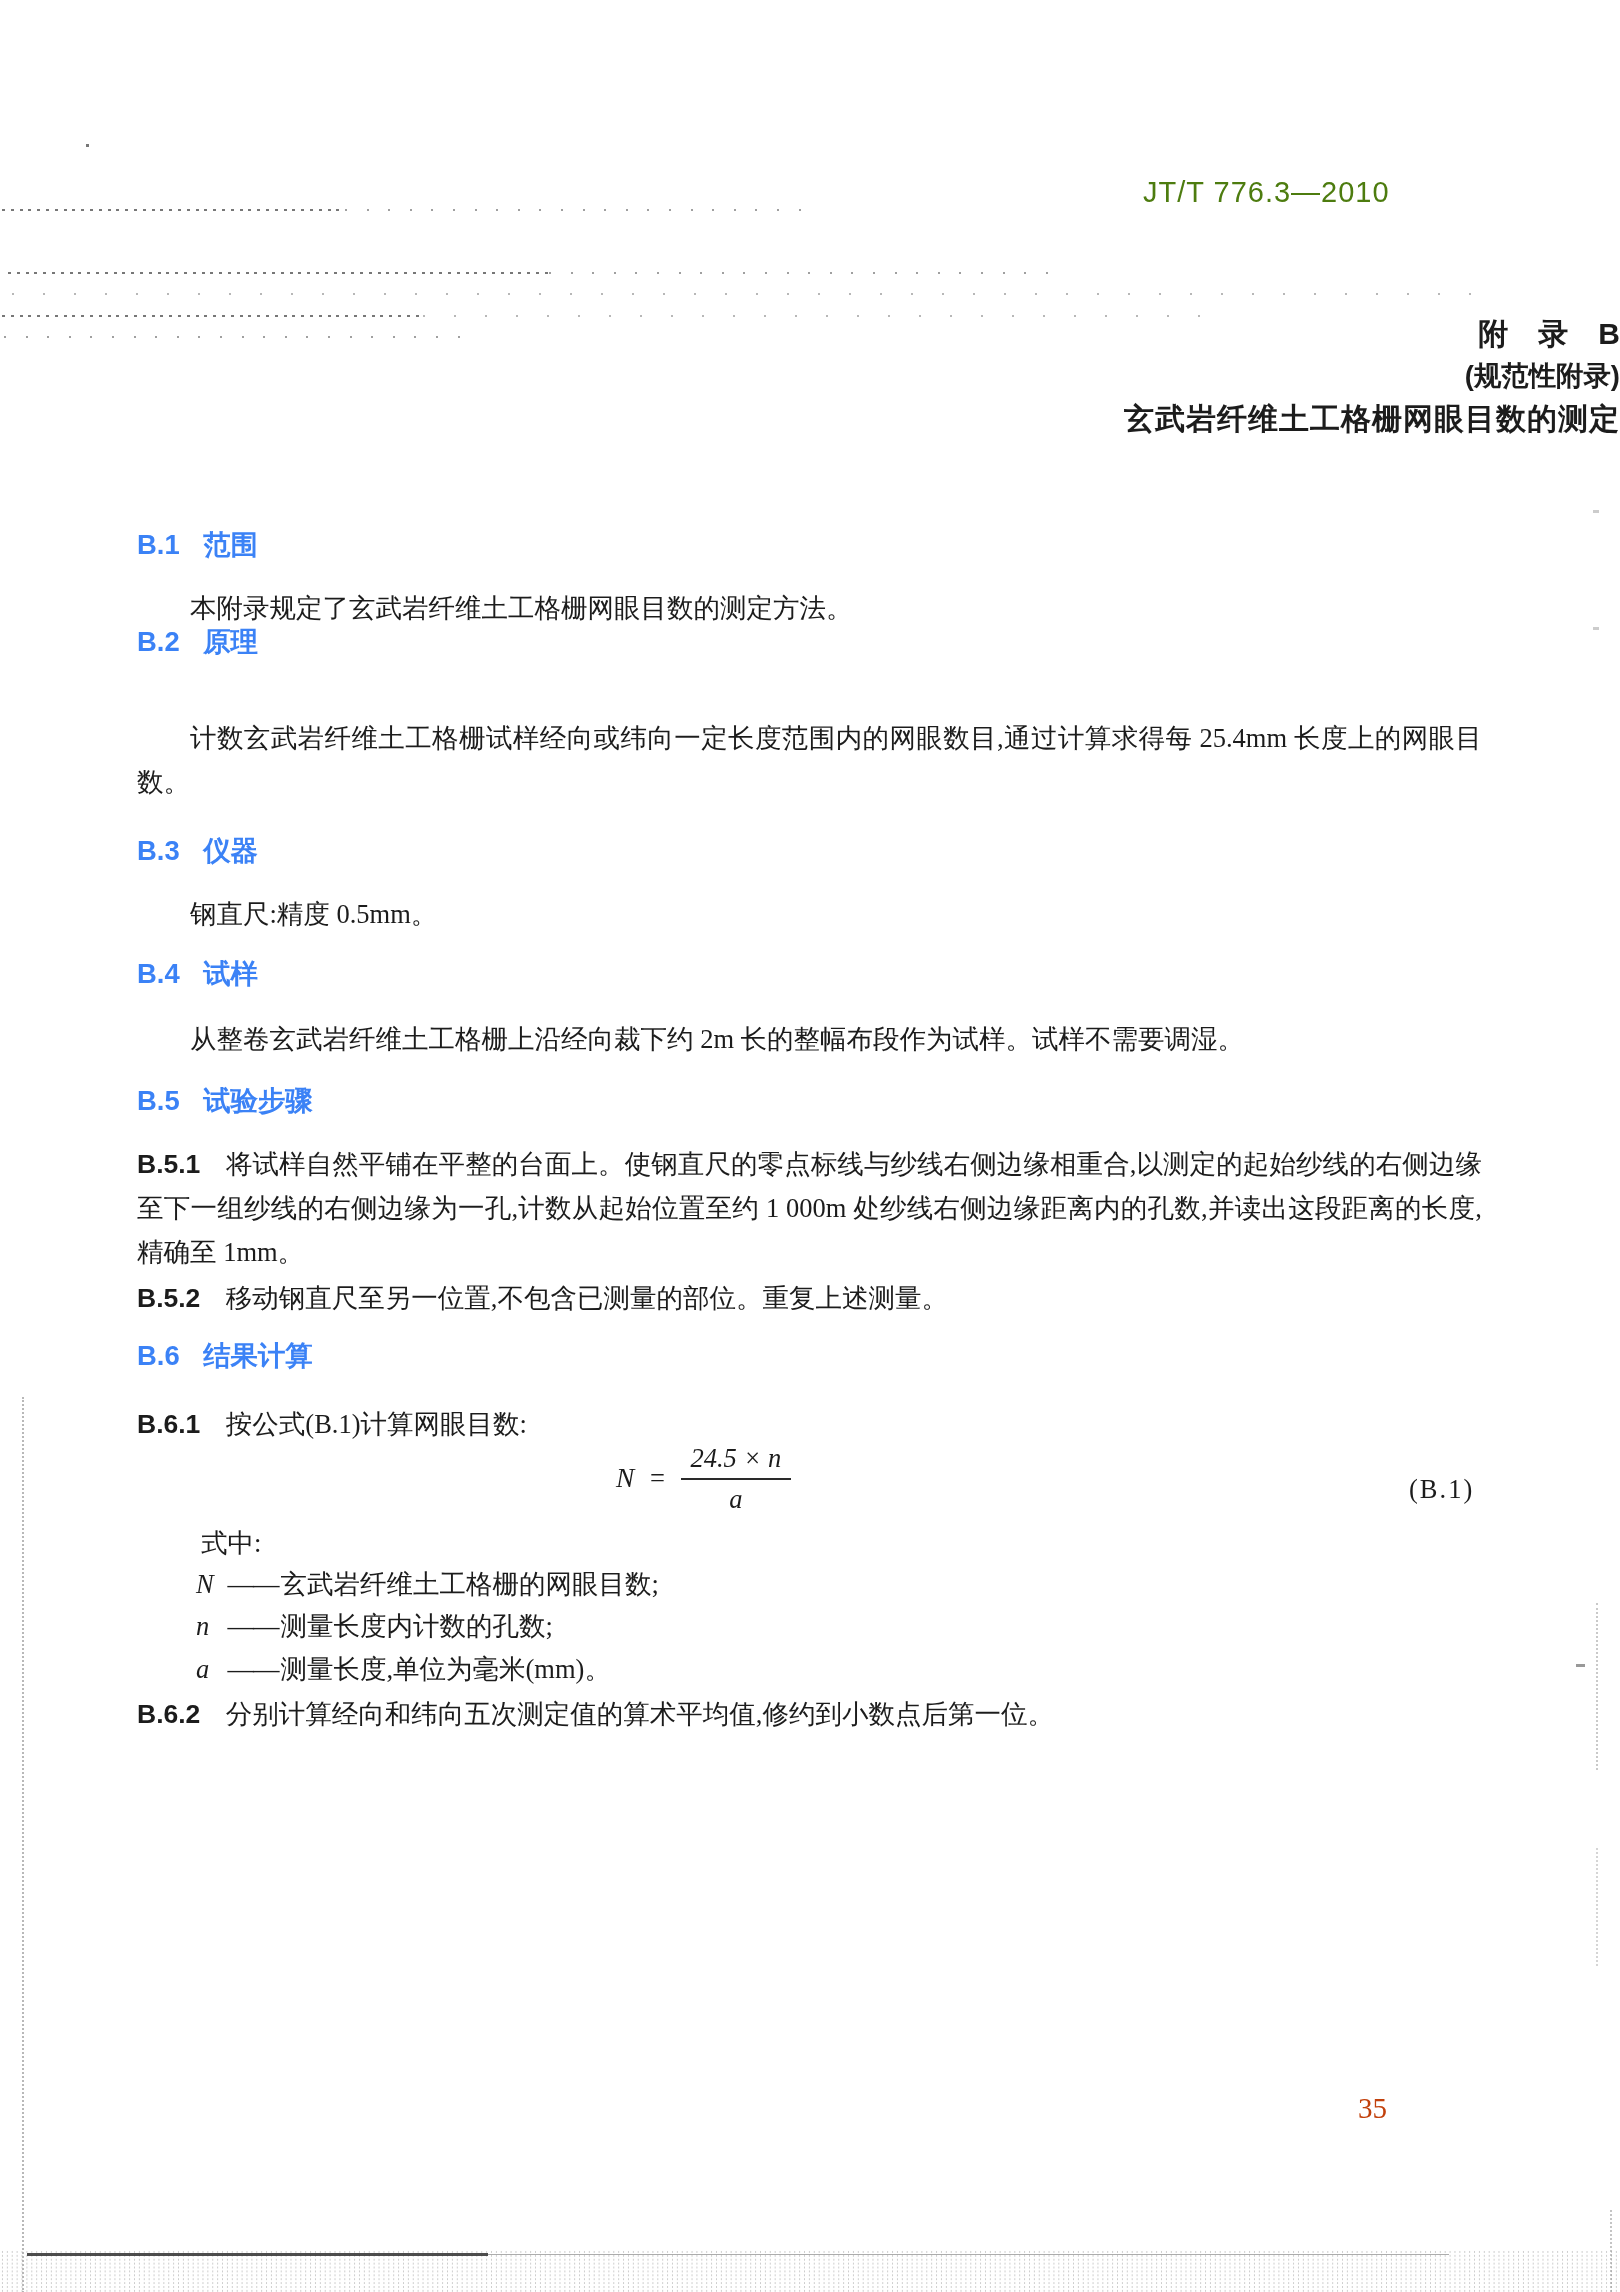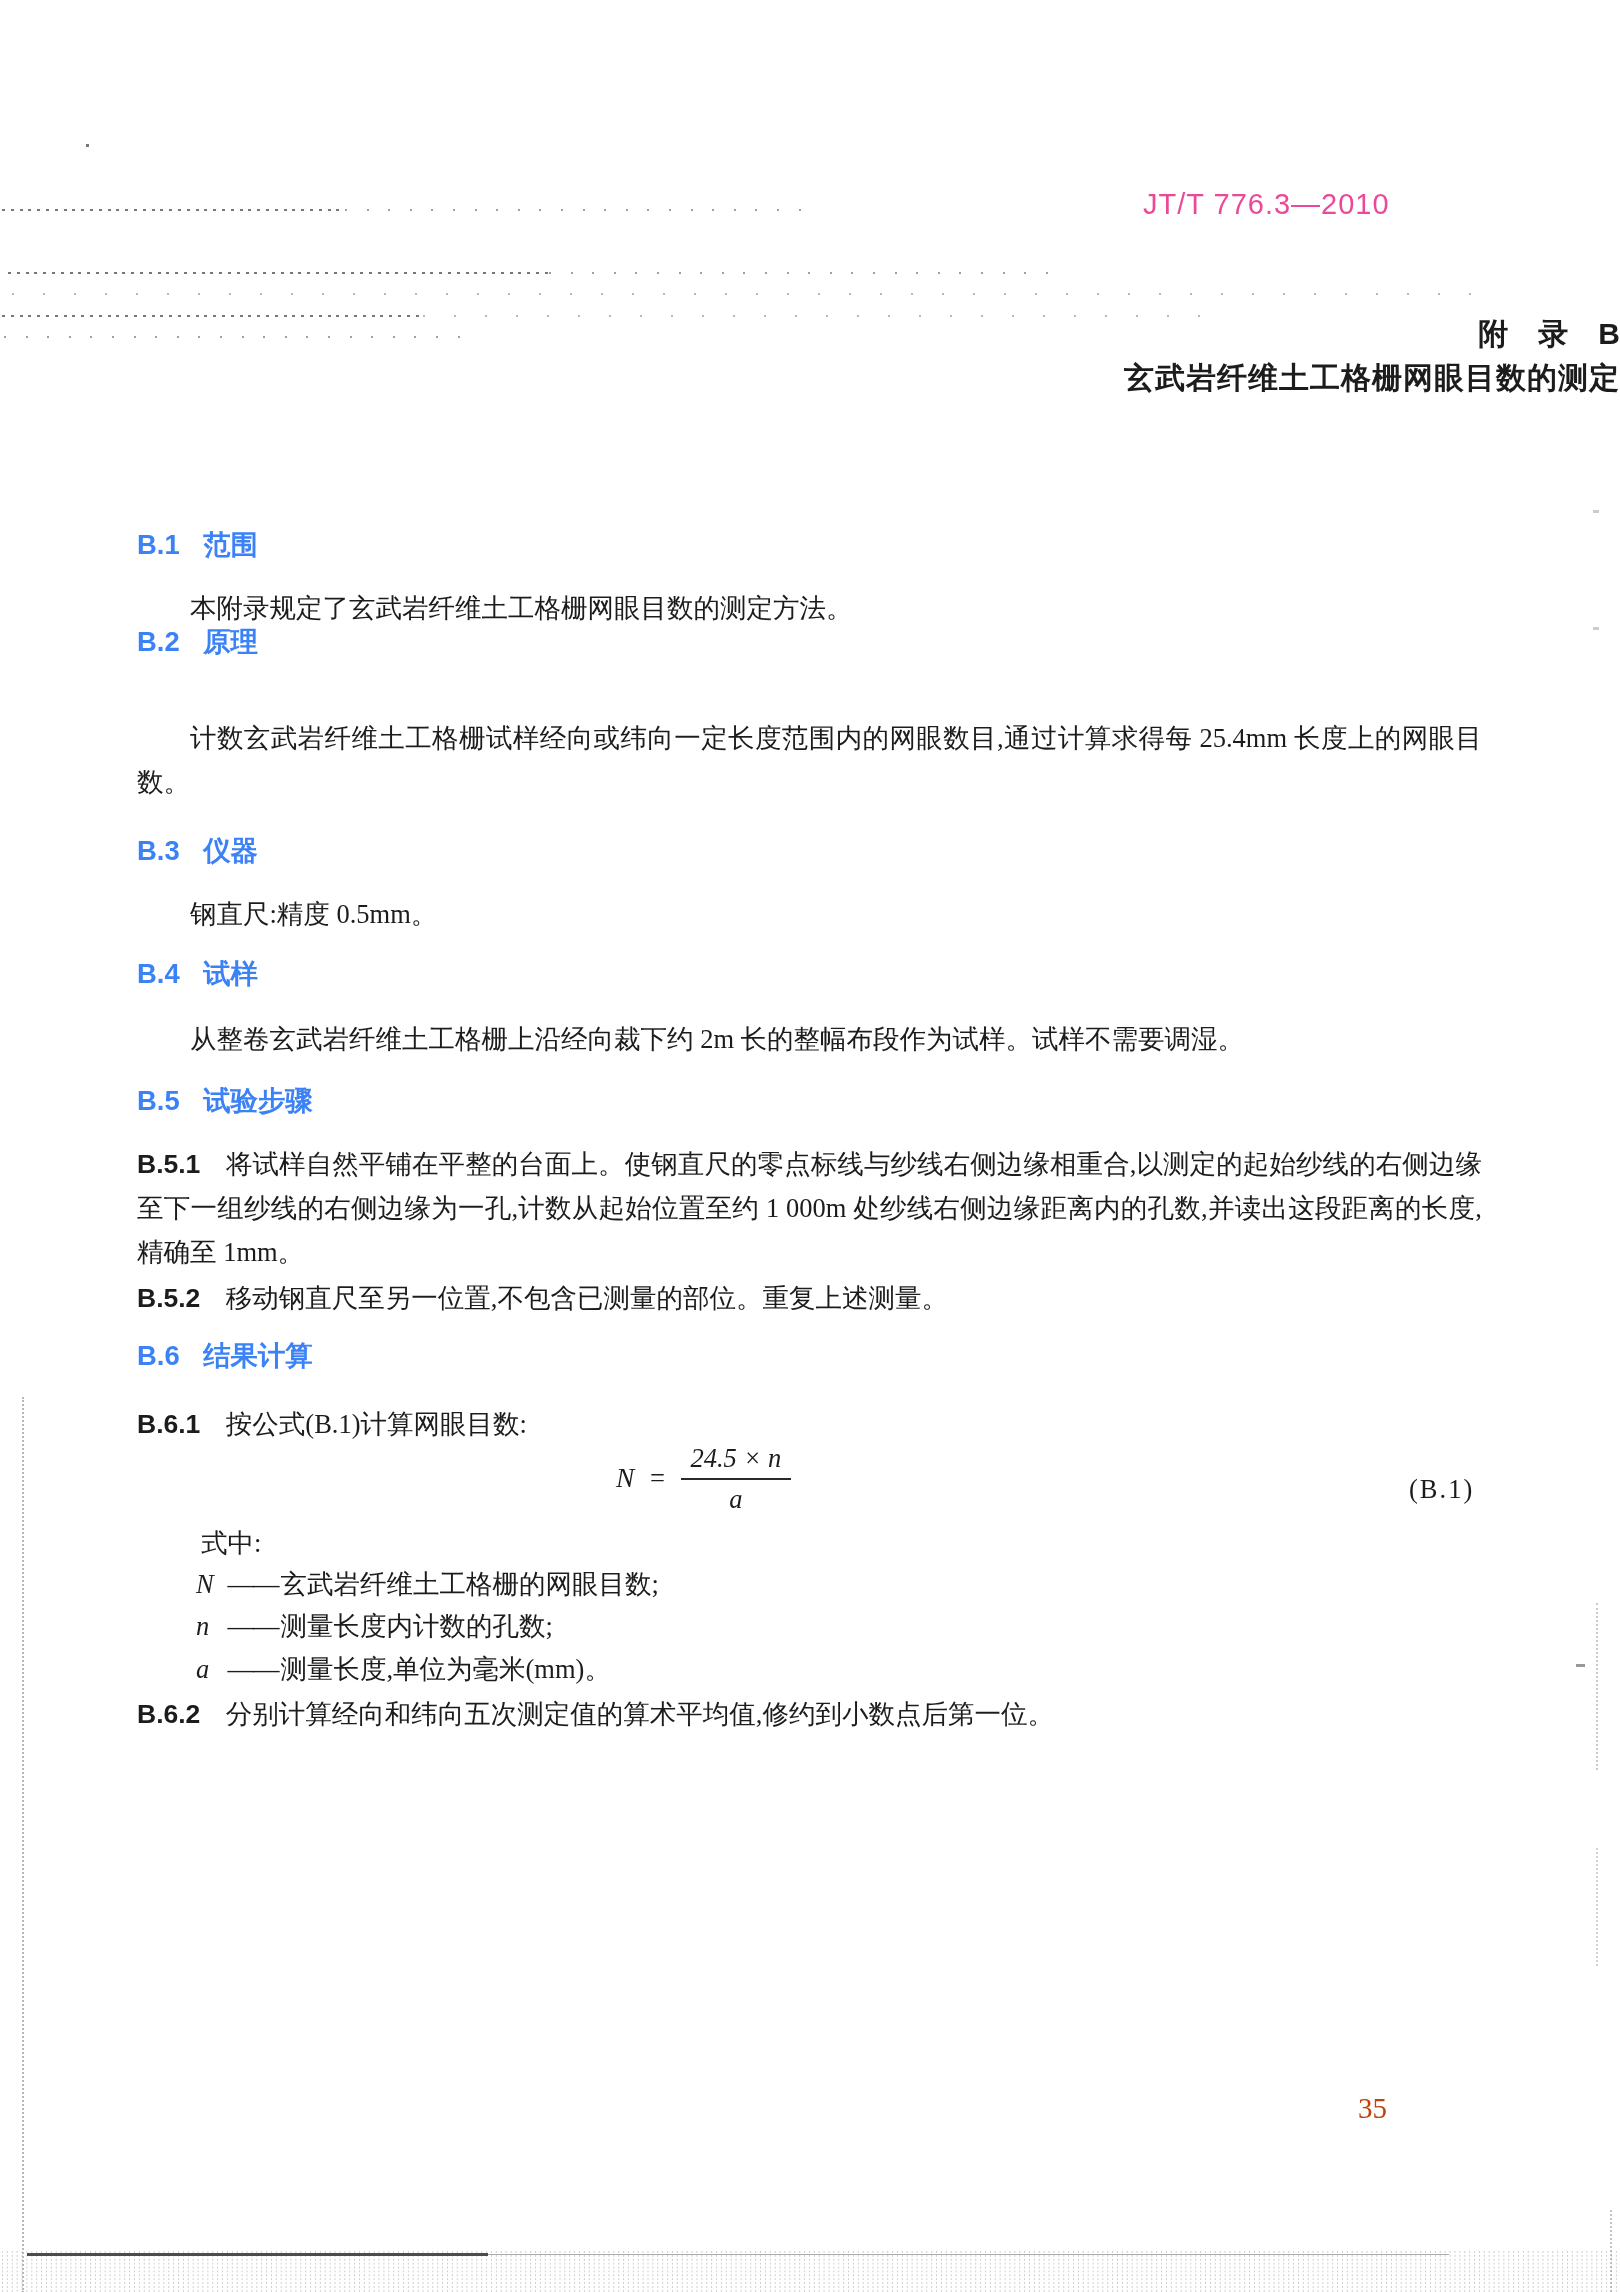--- a/index.html
+++ b/index.html
@@ -8,21 +8,21 @@
     width:1620px;height:2293px;
     background:#ffffff;
     font-family:"Liberation Serif","DejaVu Serif",serif;
     color:#1c1c1c;
     overflow:hidden;
   }
   
   .hdr{
     position:absolute;top:176px;left:1143px;
     font-family:"Liberation Sans","DejaVu Sans",sans-serif;
-    font-size:29px;letter-spacing:1px;color:#ec4899;margin-top:12px;
+    font-size:29px;letter-spacing:1px;color:#4d7c0f;
   }
   
   .title-block{position:absolute;top:312px;left:0;width:1620px;text-align:right;}
   .t1{font-family:"Liberation Sans","DejaVu Sans",sans-serif;font-weight:bold;font-size:30px;white-space:pre;line-height:43px;}
   .t2{font-family:"Liberation Sans","DejaVu Sans",sans-serif;font-weight:bold;font-size:27.4px;line-height:41px;}
   .t3{font-family:"Liberation Sans","DejaVu Sans",sans-serif;font-weight:bold;font-size:30px;line-height:45px;letter-spacing:1px;}
   
   .sec{
     position:absolute;left:137px;
     font-family:"Liberation Sans","DejaVu Sans",sans-serif;
@@ -85,20 +85,21 @@
   <div class="art sparse" style="top:272px;left:549px;width:510px;"></div>
   <div class="art vsparse" style="top:293px;left:11.8px;width:1470px;"></div>
   <div class="art dense" style="top:315px;left:2px;width:421px;"></div>
   <div class="art vsparse" style="top:315px;left:423px;width:784px;"></div>
   <div class="art sparse" style="top:336px;left:3.9px;width:461px;"></div>
 
   <div class="hdr">JT/T 776.3—2010</div>
 
   <div class="title-block">
     <div class="t1">附　录　B</div>
+    <div class="t2">(规范性附录)</div>
     <div class="t3">玄武岩纤维土工格栅网眼目数的测定</div>
   </div>
 
   <div class="sec" style="top:527px;">
     <span class="sn">B.1</span><span class="sl">范围</span>
   </div>
   <div class="para oneline" style="top:586px;">本附录规定了玄武岩纤维土工格栅网眼目数的测定方法。</div>
 
   <div class="sec" style="top:624px;">
     <span class="sn">B.2</span><span class="sl">原理</span>

